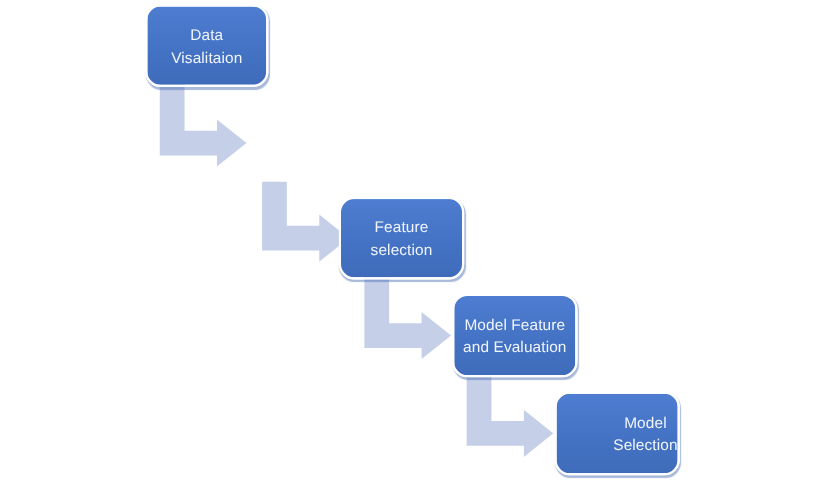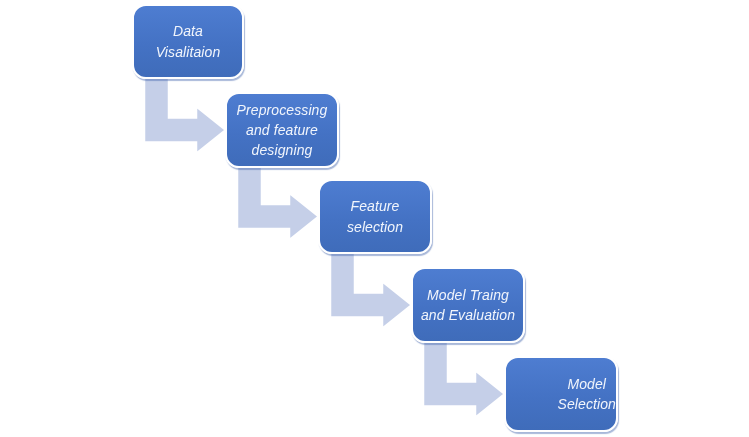--- a/index.html
+++ b/index.html
@@ -7,21 +7,20 @@
     padding: 0;
     background: var(--background, #ffffff);
     font-family: "Liberation Sans", sans-serif;
   }
   .canvas {
     position: relative;
     width: 749px;
     height: 437px;
     background: var(--background, #ffffff);
     overflow: hidden;
-    font-style: italic;
   }
   .connector-layer {
     position: absolute;
     left: 0;
     top: 0;
     z-index: 1;
   }
   .elbow-arrow {
     fill: var(--arrow-fill, #C5CFE8);
     stroke: var(--arrow-outline, #FFFFFF);
@@ -46,54 +45,49 @@
   .node-label {
     color: var(--node-text, #F1F5FC);
     font-size: 14px;
     line-height: 1.45;
     text-align: center;
     white-space: pre-line;
     letter-spacing: 0.1px;
   }
   .node-1 { left: 132px; top: 4px;   width: 112px; height: 75px; }
   .node-2 { left: 225px; top: 92px;  width: 114px; height: 76px; }
-  .node-3 { left: 318px; top: 179px; width: 114px; height: 75px; }
+  .node-3 { left: 308px; top: 179px; width: 114px; height: 75px; }
   .node-4 { left: 411px; top: 267px; width: 114px; height: 76px; }
   .node-5 { left: 504px; top: 356px; width: 114px; height: 76px; justify-content: flex-end; }
 </style>
 </head>
 <body>
 
 <div class="canvas">
 
   <svg class="connector-layer" width="749" height="437" viewBox="0 0 749 437">
     <path class="elbow-arrow" d="M144,75 L169,75 L169,117.5 L196,117.5 L196,106 L226,130 L196,154 L196,142.5 L144,142.5 Z"></path>
     <path class="elbow-arrow" d="M237,164 L262,164 L262,204 L289,204 L289,192.5 L319,216.5 L289,240.5 L289,229 L237,229 Z"></path>
     <path class="elbow-arrow" d="M330,251 L355,251 L355,292.5 L382,292.5 L382,281 L412,305 L382,329 L382,317.5 L330,317.5 Z"></path>
     <path class="elbow-arrow" d="M423,340 L448,340 L448,381.5 L475,381.5 L475,370 L505,394 L475,418 L475,406.5 L423,406.5 Z"></path>
   </svg>
 
   <div class="node node-1">
     <span class="node-label">Data
 Visalitaion</span>
   </div>
 
-  <div class="node node-2">
-    <span class="node-label">Preprocessing
-and feature
-designing</span>
-  </div>
 
   <div class="node node-3">
     <span class="node-label">Feature
 selection</span>
   </div>
 
   <div class="node node-4">
-    <span class="node-label">Model Traing
+    <span class="node-label">Model Feature
 and Evaluation</span>
   </div>
 
   <div class="node node-5">
     <span class="node-label">Model
 Selection</span>
   </div>
 
 </div>
 

